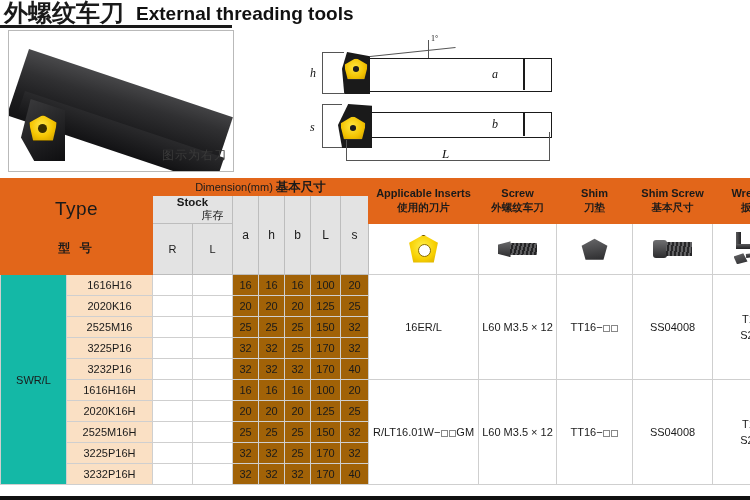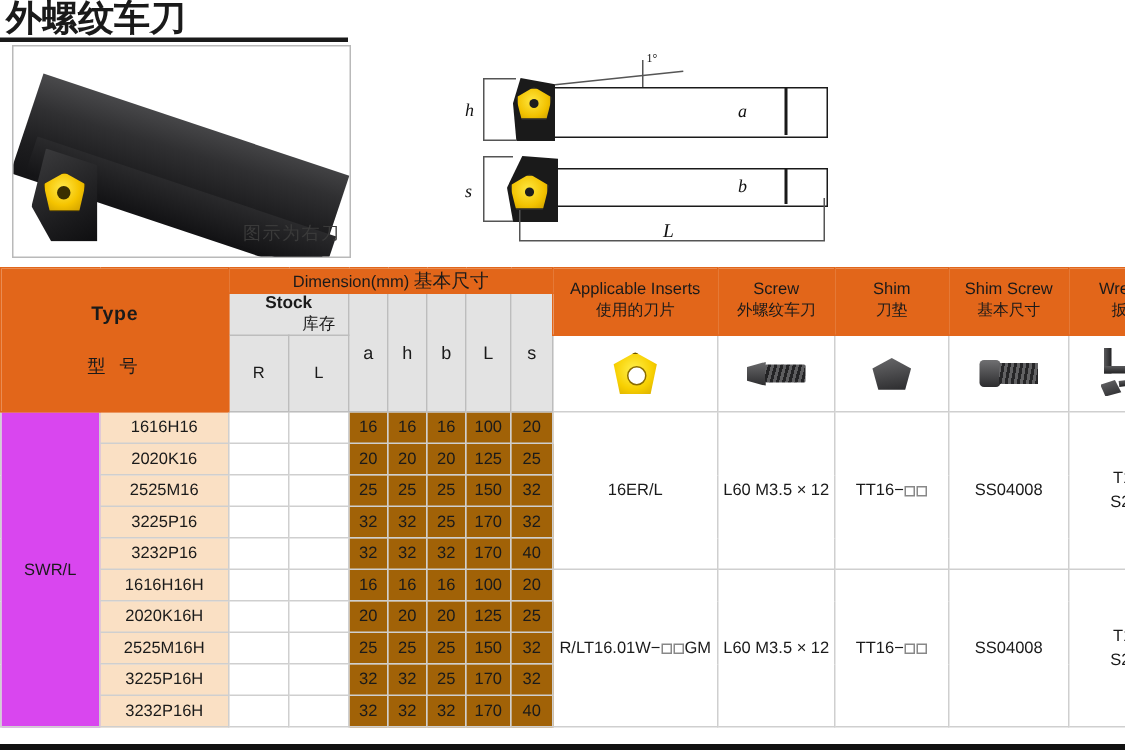--- a/index.html
+++ b/index.html
@@ -97,36 +97,36 @@
     border-collapse:collapse;table-layout:fixed;
   }
   .tbl td,.tbl th{
     border:1px solid #cfcfcf;padding:0;margin:0;
     font-size:11px;color:#1a1a1a;text-align:center;vertical-align:middle;
     font-weight:normal;
   }
   .hdr-orange{
     background:#e2661a;color:#ffffff;border-color:#e2661a !important;
   }
-  .hdr-orange .en{display:block;font-size:11px;font-weight:normal;line-height:1.25;}
-  .hdr-orange .cn{display:block;font-size:10.5px;line-height:1.3;}
-  .type-cell .en{font-size:13px;font-weight:bold;letter-spacing:.5px;}
+  .hdr-orange .en{display:block;font-size:11px;font-weight:bold;line-height:1.25;}
+  .hdr-orange .cn{display:block;font-size:10.5px;line-height:1.3;font-weight:bold;}
+  .type-cell .en{font-size:19px;font-weight:normal;letter-spacing:.5px;}
   .type-cell .cn{font-size:12px;letter-spacing:3px;margin-top:20px;}
   .dim-cell{font-size:13px;font-weight:normal;}
   .dim-cell .cn{display:inline;font-size:12.5px;}
   .sub-gray{
     background:#e3e3e3;color:#111;font-weight:bold;font-size:11.5px;
     border-color:#bdbdbd !important;
   }
   .sub-gray.axis{font-size:12px;}
   .stock-lbl .en{font-weight:bold;font-size:11.5px;}
   .stock-lbl .cn{font-weight:normal;font-size:11px;margin-left:40px;}
   .icon-cell{background:#fff;height:50px;}
   .series-cell{
-    background:#d946ef;font-size:13px;font-weight:normal;color:#111;
+    background:#14b8a6;font-size:13px;font-weight:normal;color:#111;
     border-right:1px solid #cfcfcf;
   }
   .model-cell{
     background:#fae0c4;font-size:12.5px;font-weight:bold;color:#1a1a1a;
     text-align:left;padding-left:14px;
   }
   .stock-cell{background:#ffffff;}
   .num-cell{background:#a16207;font-size:11.5px;}
   .acc-cell{background:#ffffff;font-size:11px;}
   .acc-cell .ln{display:block;line-height:1.5;}
@@ -195,20 +195,21 @@
     transform:rotate(-7deg);transform-origin:0 50%;
   }
 </style>
 </head>
 <body>
 
 <div id="page">
 
   <div class="title-bar">
     <span class="title-cn">外螺纹车刀</span>
+    <span class="title-en">External threading tools</span>
   </div>
   <div class="title-rule"></div>
 
   <div class="photo-panel">
     <div class="tool-body"></div>
     <div class="tool-body2"></div>
     <div class="tool-head"></div>
     <div class="insert-photo"></div>
     <div class="photo-caption">图示为右刀</div>
   </div>

